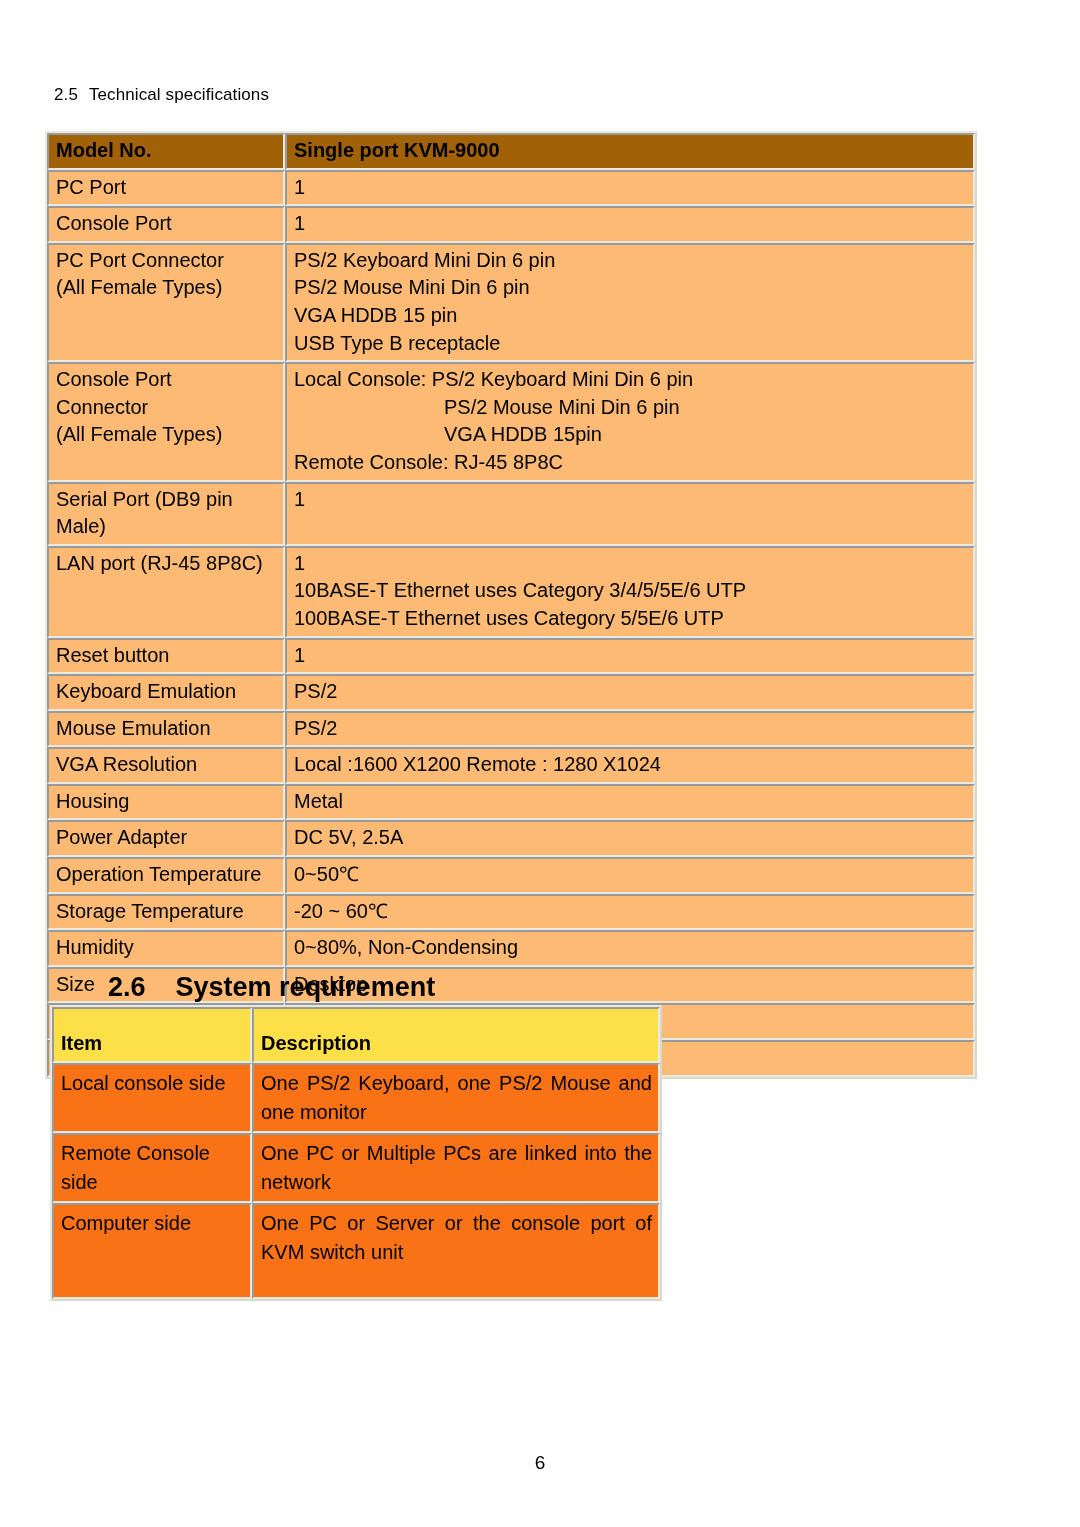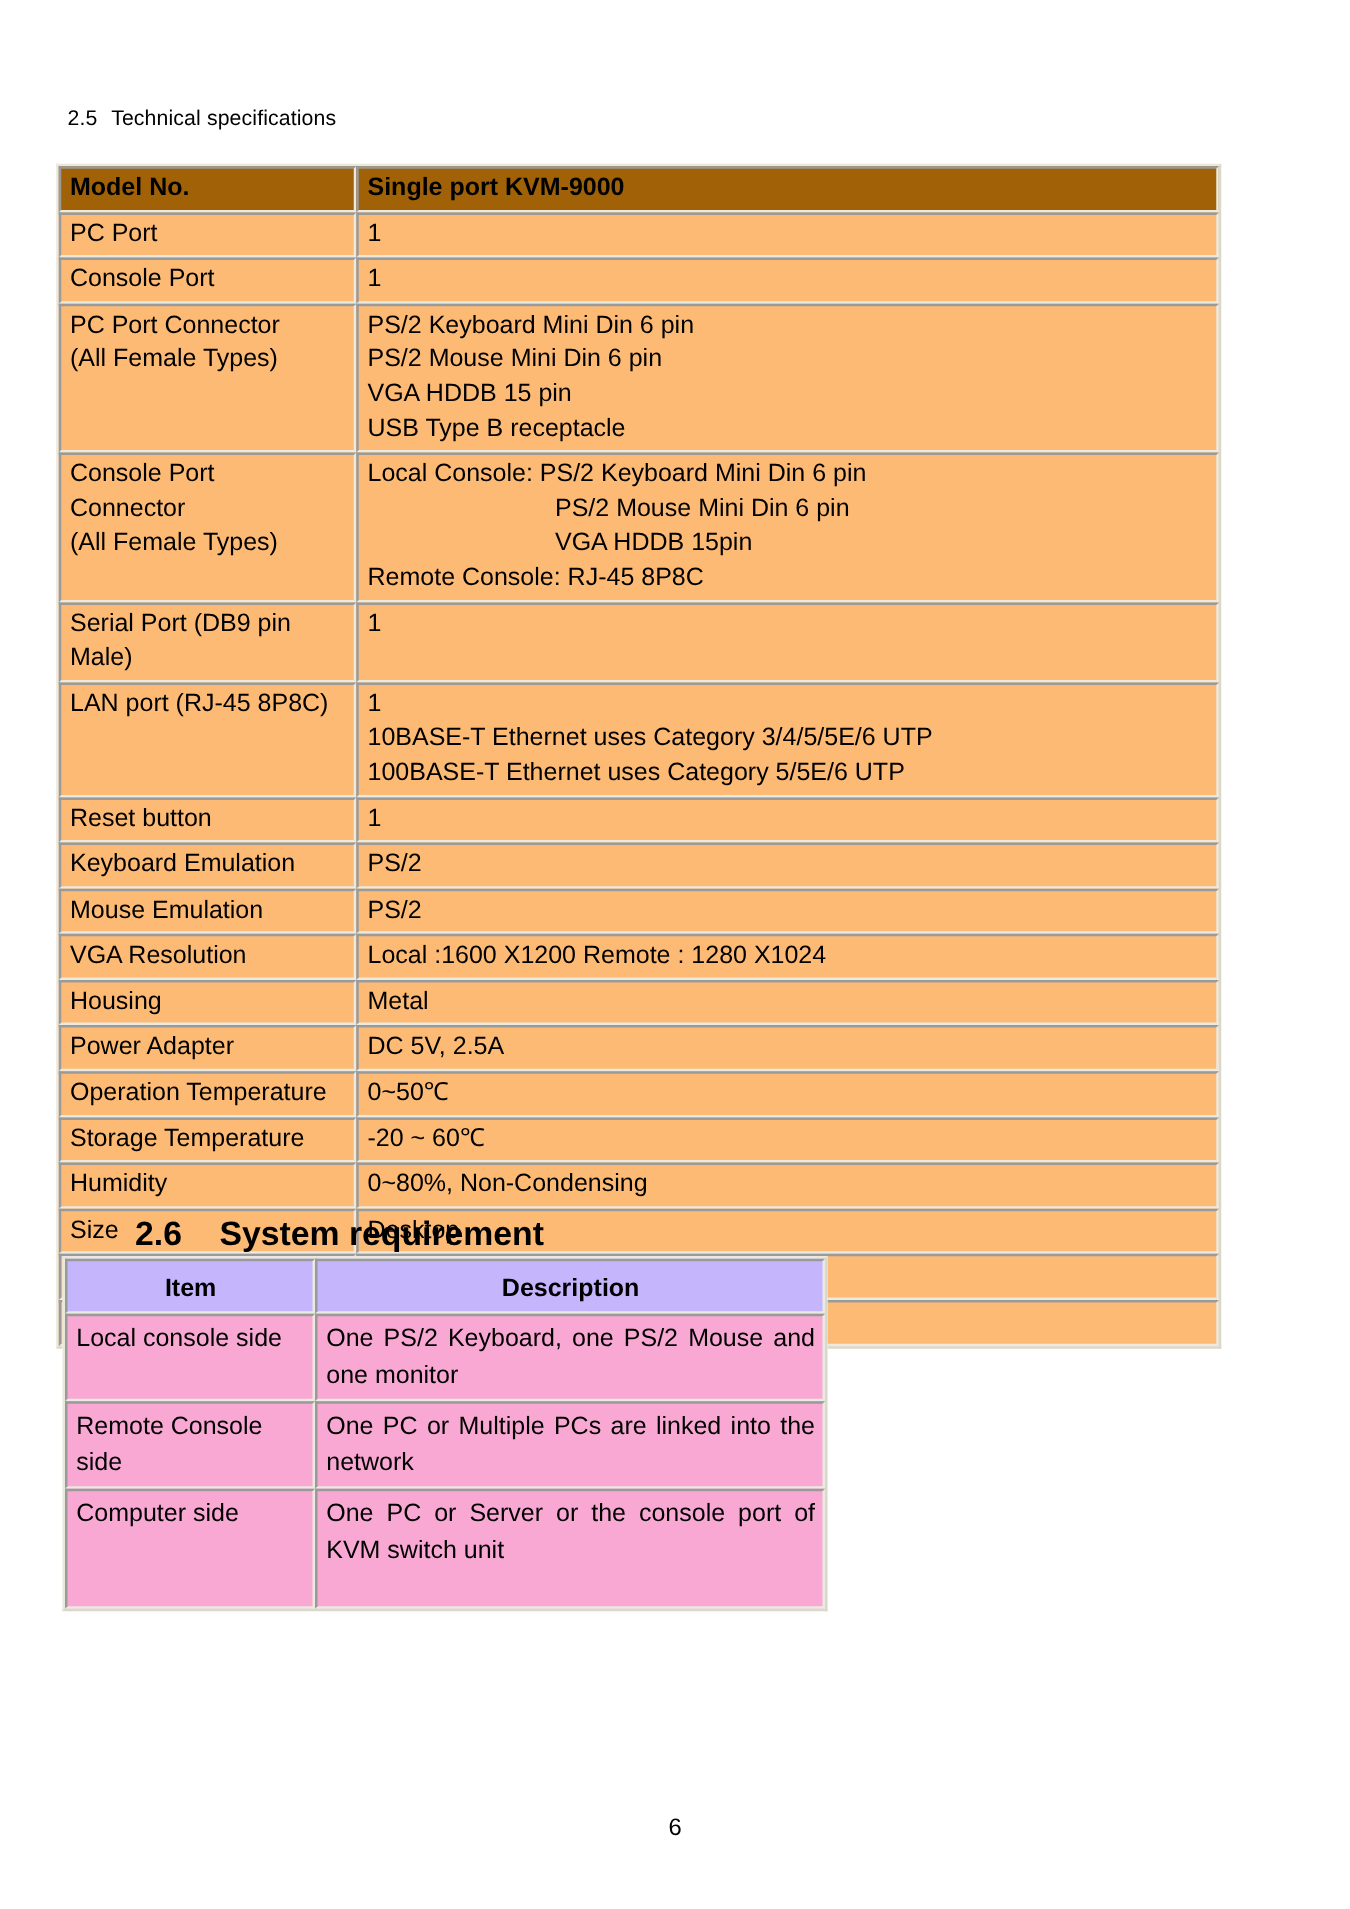--- a/index.html
+++ b/index.html
@@ -93,29 +93,28 @@
     background: #ffffff;
     table-layout: fixed;
   }
   .req-table td, .req-table th {
     border: 2px solid;
     border-color: #9a9a9a #eaeae0 #eaeae0 #9a9a9a;
     padding: 4px 6px 4px 7px;
     font-size: 20px;
     vertical-align: top;
     line-height: 1.45;
-    background: #f9a8d4;
+    background: #f97316;
     text-align: left;
     font-weight: normal;
   }
   .req-table th {
     font-weight: bold;
-    text-align: center;
-    background: #c4b5fd;
-    padding-top: 8px;
+    background: #fde047;
+    padding-top: 20px;
     padding-bottom: 3px;
   }
   .req-table col.r1 { width: 200px; }
   .req-table col.r2 { width: auto; }
   .req-table td.desc {
     text-align: justify;
     text-align-last: left;
   }
   .req-table tr.tall td { height: 84px; }
   .req-table tr.mid td { height: 58px; }

